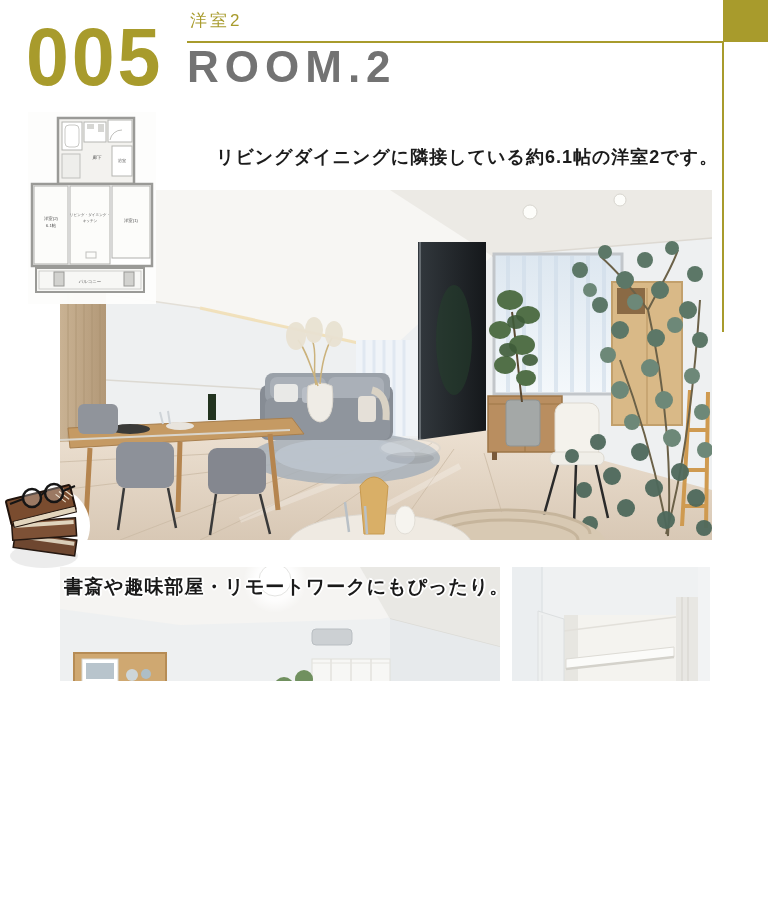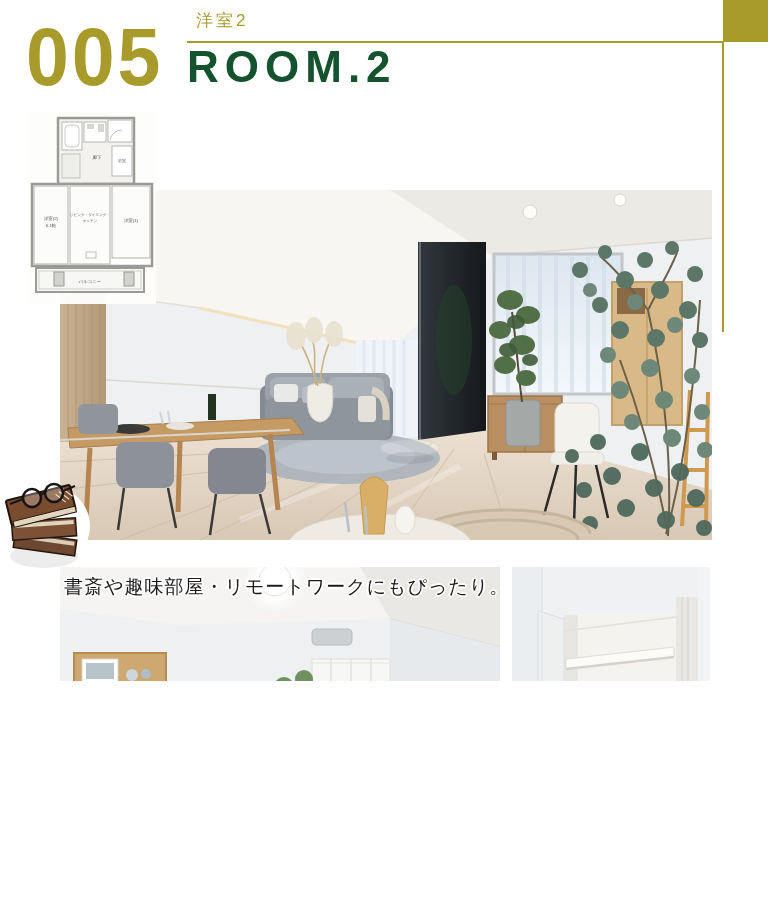--- a/index.html
+++ b/index.html
@@ -1,31 +1,31 @@
 <!DOCTYPE html>
 <html><head>
 <meta charset="utf-8">
 <style>
   html,body{margin:0;padding:0;background:#ffffff;}
   .page{position:relative;width:768px;height:681px;background:#ffffff;overflow:hidden;
         font-family:"Liberation Sans","DejaVu Sans",sans-serif;}
   
   .hdr-number{position:absolute;left:26px;top:16px;font-size:82px;line-height:1;font-weight:bold;
         color:#a89b2c;letter-spacing:3px;transform:scaleX(.94);transform-origin:left top;z-index:6;}
-  .hdr-jp{position:absolute;left:196px;top:9px;font-size:17px;color:#a89b2c;letter-spacing:3px;z-index:6;}
+  .hdr-jp{position:absolute;left:190px;top:9px;font-size:17px;color:#a89b2c;letter-spacing:3px;z-index:6;}
   .hdr-divider{position:absolute;left:187px;top:41px;width:536px;height:2px;background:#a89b2c;z-index:6;}
   .hdr-en{position:absolute;left:187px;top:45px;font-size:44px;line-height:1;font-weight:bold;
-        color:#14532d;letter-spacing:6px;z-index:6;}
+        color:#737373;letter-spacing:6px;z-index:6;}
   .hdr-square{position:absolute;left:723px;top:0;width:45px;height:42px;background:#a89b2c;z-index:6;}
   .hdr-vrule{position:absolute;left:722px;top:42px;width:2px;height:290px;background:#a89b2c;z-index:6;}
   
   .caption-main{position:absolute;left:205px;top:138px;width:541px;height:39px;line-height:39px;
         background:#ffffff;color:#1c1c1c;font-size:18px;font-weight:bold;letter-spacing:1px;
         padding-left:11px;box-sizing:border-box;white-space:nowrap;z-index:5;}
-  .caption-secondary{position:absolute;left:64px;top:574px;font-size:19px;font-weight:normal;color:#1a1a1a;
+  .caption-secondary{position:absolute;left:64px;top:574px;font-size:19px;font-weight:bold;color:#1a1a1a;
         letter-spacing:1px;white-space:nowrap;z-index:5;
         text-shadow:-2px 0 #fff,2px 0 #fff,0 -2px #fff,0 2px #fff,-1px -1px #fff,1px -1px #fff,-1px 1px #fff,1px 1px #fff;}
   
   .photo{position:absolute;overflow:hidden;z-index:1;}
   .photo svg{display:block;width:100%;height:100%;}
   .main-photo{left:60px;top:190px;width:652px;height:350px;}
   .study-photo{left:60px;top:567px;width:440px;height:295px;}
   .closet-photo{left:512px;top:567px;width:198px;height:295px;}
   .floor-plan{position:absolute;left:28px;top:112px;width:128px;height:192px;z-index:3;}
   .floor-plan svg{display:block;width:100%;height:100%;}
@@ -243,20 +243,21 @@
       <text x="103" y="110" font-size="4.4" fill="#555" text-anchor="middle">洋室(1)</text>
 
       <rect x="8" y="156" width="108" height="24" fill="#f7f7f5" stroke="#9a9a97" stroke-width="2"></rect>
       <rect x="11" y="159" width="102" height="18" fill="none" stroke="#c5c5c2" stroke-width=".8"></rect>
       <rect x="26" y="160" width="10" height="14" fill="#d2d2cf" stroke="#9a9a97"></rect>
       <rect x="96" y="160" width="10" height="14" fill="#d2d2cf" stroke="#9a9a97"></rect>
       <text x="62" y="171" font-size="4.4" fill="#555" text-anchor="middle">バルコニー</text>
     </svg>
   </div>
 
+  <div class="caption-main">リビングダイニングに隣接している約6.1帖の洋室2です。</div>
 
   <div class="books-illu">
     <svg viewBox="0 0 92 114" aria-hidden="true">
       <ellipse cx="42" cy="68" rx="46" ry="42" fill="#ffffff"></ellipse>
       <ellipse cx="42" cy="98" rx="34" ry="12" fill="#d9d9d9" opacity=".5"></ellipse>
       <g transform="rotate(8 45 86)">
         <rect x="12" y="78" width="62" height="16" fill="#6e4730" stroke="#241710" stroke-width="1.5"></rect>
         <rect x="14" y="80" width="58" height="4" fill="#d9cdb8"></rect>
       </g>
       <g transform="rotate(-4 42 70)">

